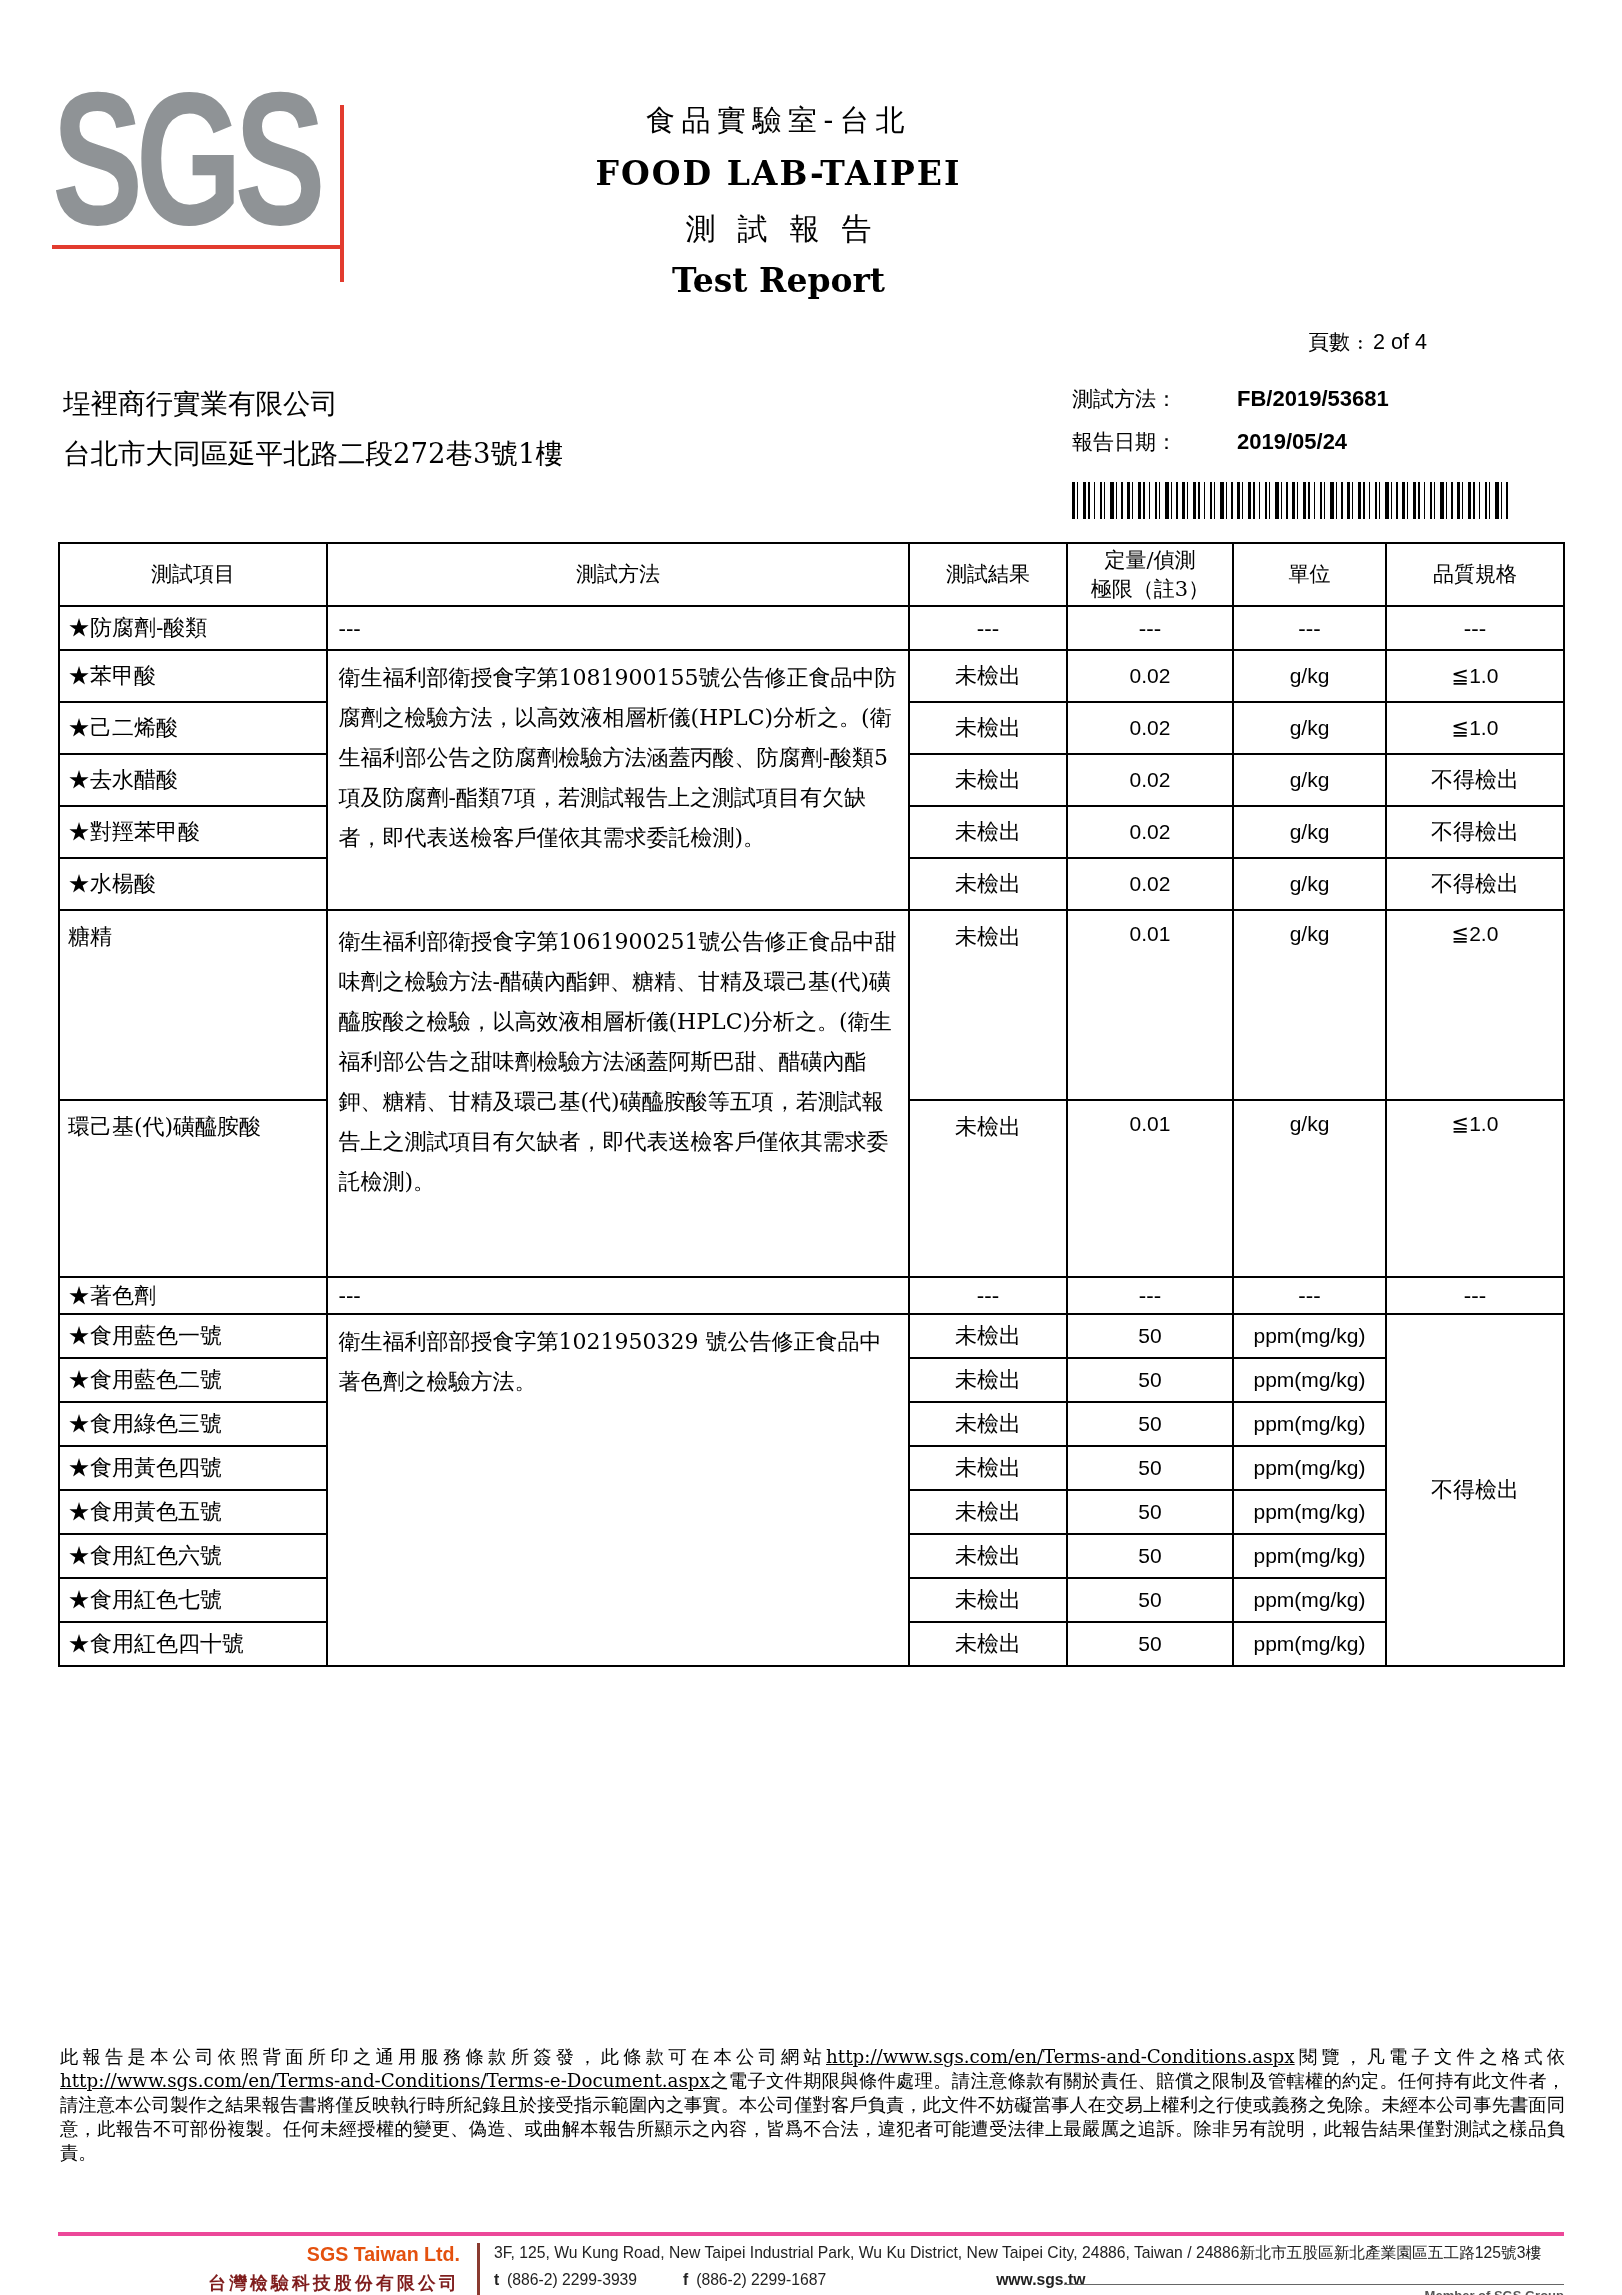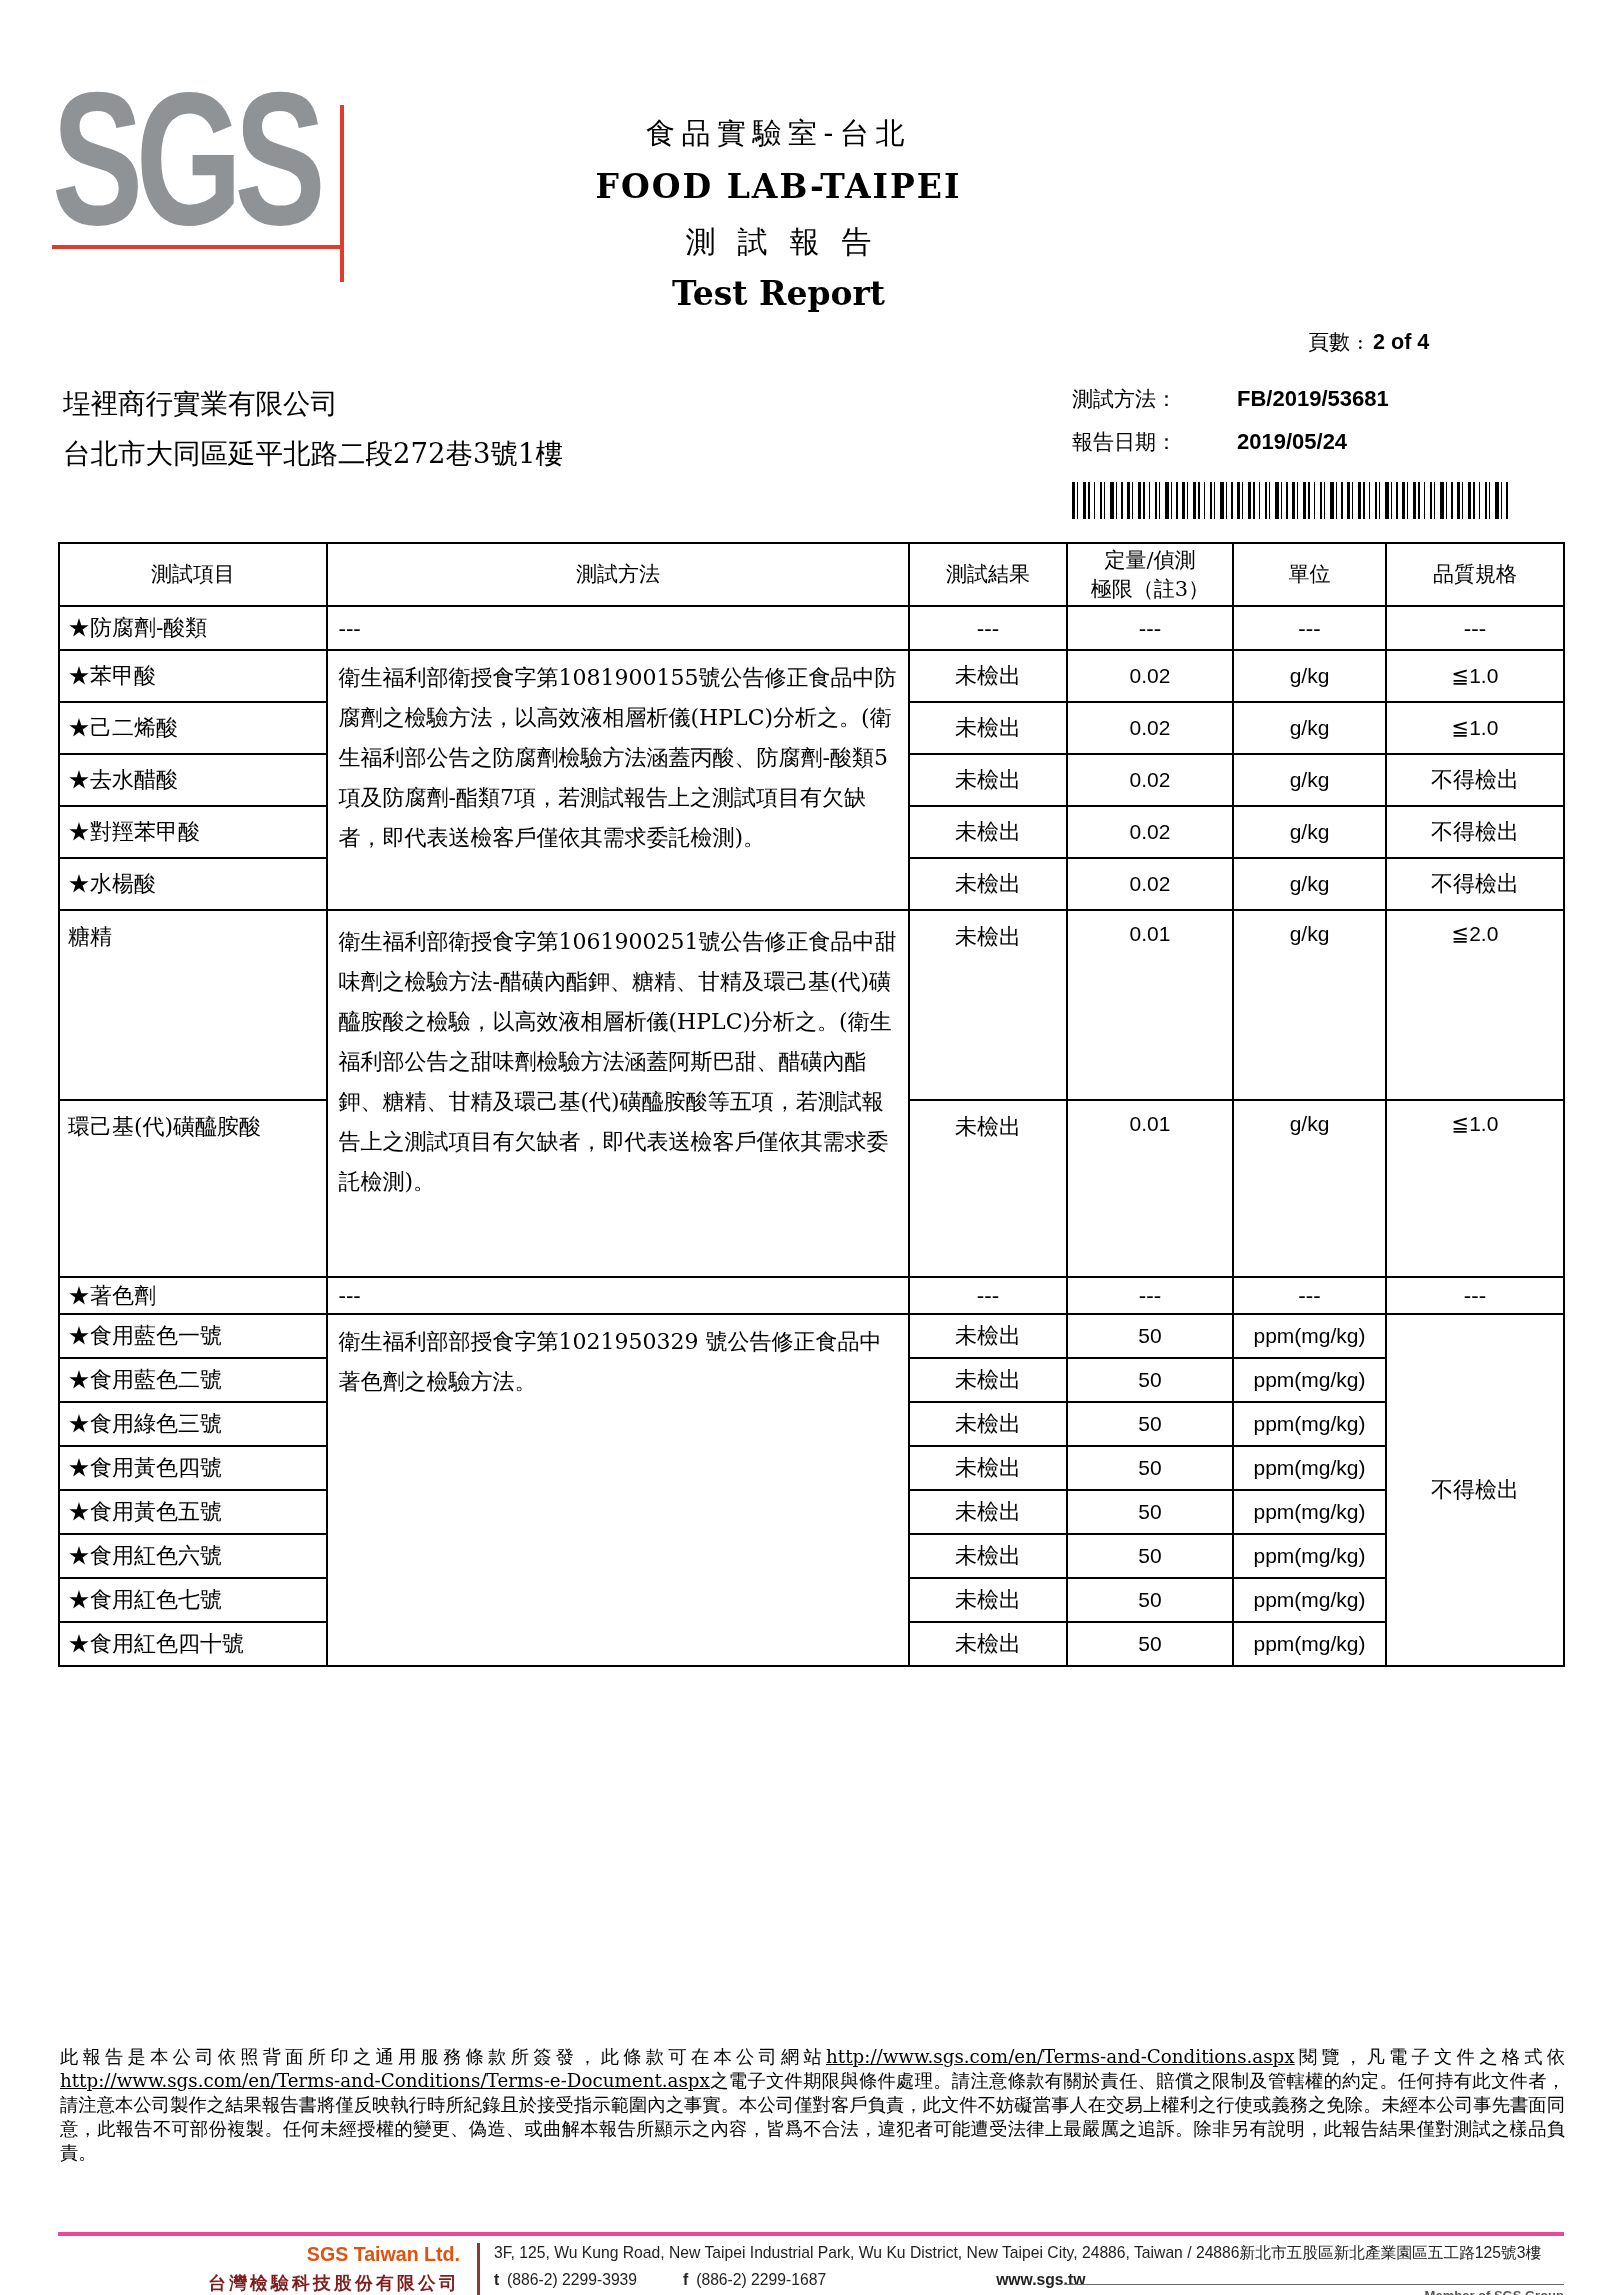--- a/index.html
+++ b/index.html
@@ -20,29 +20,29 @@
     position: absolute; left: 52px; top: 63px;
     font-family: "Liberation Sans", sans-serif;
     font-weight: bold; font-size: 190px; line-height: 1;
     color: #8f9396; letter-spacing: -10.5px;
     transform: scaleX(0.72); transform-origin: 0 0;
   }
   .logo-line-h { position: absolute; left: 52px; top: 245px; width: 289px; height: 3.9px; background: #e23b2e; }
   .logo-line-v { position: absolute; left: 340px; top: 105px; width: 3.9px; height: 177px; background: #e23b2e; }
 
   
-  .header-center { position: absolute; left: 484px; top: 114px; width: 589px; text-align: center; }
+  .header-center { position: absolute; left: 484px; top: 101px; width: 589px; text-align: center; }
   .lab-zh   { font-size: 29px; letter-spacing: 6.5px; }
   .lab-en   { font-size: 33px; font-weight: bold; letter-spacing: 2px; margin-top: 13px; }
   .title-zh { font-size: 30px; letter-spacing: 22px; margin-top: 15.7px; text-indent: 22px; }
   .title-en { font-size: 33px; font-weight: bold; margin-top: 11.8px; }
 
   
   .page-num { position: absolute; left: 1308px; top: 328px; font-size: 21px; }
-  .page-num .val { font-family: "Liberation Sans", sans-serif; font-weight: bold; font-size: 21.6px; margin-left: 9.2px; }
+  .page-num .val { font-family: "Liberation Sans", sans-serif; font-weight: normal; font-size: 21.6px; margin-left: 9.2px; }
 
   
   .client { position: absolute; left: 63px; top: 378px; font-size: 27.5px; line-height: 50px; }
 
   
   .meta { position: absolute; left: 1072px; top: 385px; }
   .meta-row { display: flex; align-items: baseline; height: 43px; }
   .meta-label { width: 165px; font-size: 21px; }
   .meta-value { font-family: "Liberation Sans", sans-serif; font-weight: bold; font-size: 22px; }
   .barcode {

